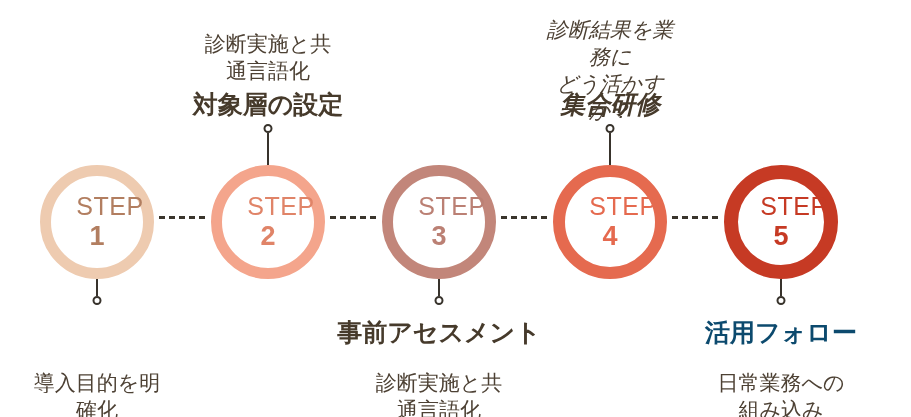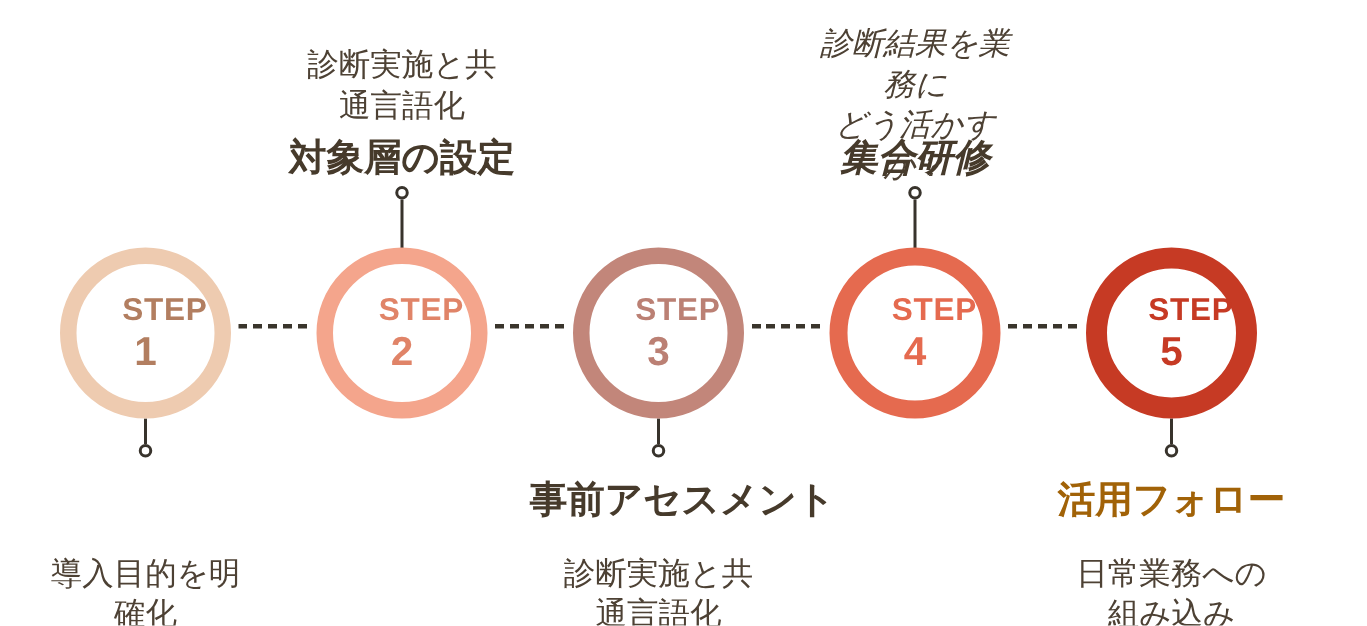--- a/index.html
+++ b/index.html
@@ -32,22 +32,22 @@
     border-style: solid;
     border-radius: 50%;
     background: #ffffff;
     display: flex;
     flex-direction: column;
     align-items: center;
     justify-content: center;
     line-height: 1;
   }
   .word {
-    font-size: 21px;
-    font-weight: 700;
+    font-size: 25px;
+    font-weight: 400;
     letter-spacing: 0.5px;
     margin-left: 26px;
   }
   .num {
     font-size: 27px;
     font-weight: 700;
     margin-top: 4px;
   }
   .label {
     position: absolute;
@@ -111,21 +111,21 @@
     <div class="pin-line" style="background: rgb(56, 51, 44); top: 133px; height: 34px;"></div>
     <div class="pin-dot" style="border-color: rgb(56, 51, 44); top: 124px;"></div>
     <div class="circle" style="top: 165px; border-width: 11px; border-color: rgb(244, 165, 140); color: rgb(224, 132, 104);">
       <div class="word">STEP</div>
       <div class="num">2</div>
     </div>
   </div>
 
   <div class="step" style="left: 309px;">
     <div class="note" style="color: rgb(77, 65, 52); top: 369px;">診断実施と共通言語化</div>
-    <div class="label" style="color: rgb(70, 58, 43); top: 316px; margin-left: 16px;">事前アセスメント</div>
+    <div class="label" style="color: rgb(70, 58, 43); top: 316px;">事前アセスメント</div>
     <div class="pin-line" style="background: rgb(56, 51, 44); top: 279px; height: 17px;"></div>
     <div class="pin-dot" style="border-color: rgb(56, 51, 44); top: 296px;"></div>
     <div class="circle" style="top: 165px; border-width: 11px; border-color: rgb(194, 134, 122); color: rgb(187, 128, 116);">
       <div class="word">STEP</div>
       <div class="num">3</div>
     </div>
   </div>
 
   <div class="step" style="left: 480px;">
     <div class="note" style="color: rgb(77, 65, 52); top: 16px; font-style: italic;">診断結果を業務に
@@ -134,21 +134,21 @@
     <div class="pin-line" style="background: rgb(56, 51, 44); top: 133px; height: 34px;"></div>
     <div class="pin-dot" style="border-color: rgb(56, 51, 44); top: 124px;"></div>
     <div class="circle" style="top: 165px; border-width: 12px; border-color: rgb(229, 106, 79); color: rgb(229, 106, 79);">
       <div class="word">STEP</div>
       <div class="num">4</div>
     </div>
   </div>
 
   <div class="step" style="left: 651px;">
     <div class="note" style="color: rgb(77, 65, 52); top: 369px;">日常業務への組み込み</div>
-    <div class="label" style="color: #a16207; top: 316px;">活用フォロー</div>
+    <div class="label" style="color: #0c4a6e; top: 316px;">活用フォロー</div>
     <div class="pin-line" style="background: rgb(56, 51, 44); top: 279px; height: 17px;"></div>
     <div class="pin-dot" style="border-color: rgb(56, 51, 44); top: 296px;"></div>
     <div class="circle" style="top: 165px; border-width: 14px; border-color: rgb(198, 58, 36); color: rgb(198, 58, 36);">
       <div class="word">STEP</div>
       <div class="num">5</div>
     </div>
   </div>
 <div class="dash" style="left: 159px; top: 216px; width: 47px; background: repeating-linear-gradient(90deg, rgb(58, 53, 44) 0px, rgb(58, 53, 44) 6px, transparent 6px, transparent 10px);"></div>
     <div class="dash" style="left: 330px; top: 216px; width: 47px; background: repeating-linear-gradient(90deg, rgb(58, 53, 44) 0px, rgb(58, 53, 44) 6px, transparent 6px, transparent 10px);"></div>
     <div class="dash" style="left: 501px; top: 216px; width: 47px; background: repeating-linear-gradient(90deg, rgb(58, 53, 44) 0px, rgb(58, 53, 44) 6px, transparent 6px, transparent 10px);"></div>

